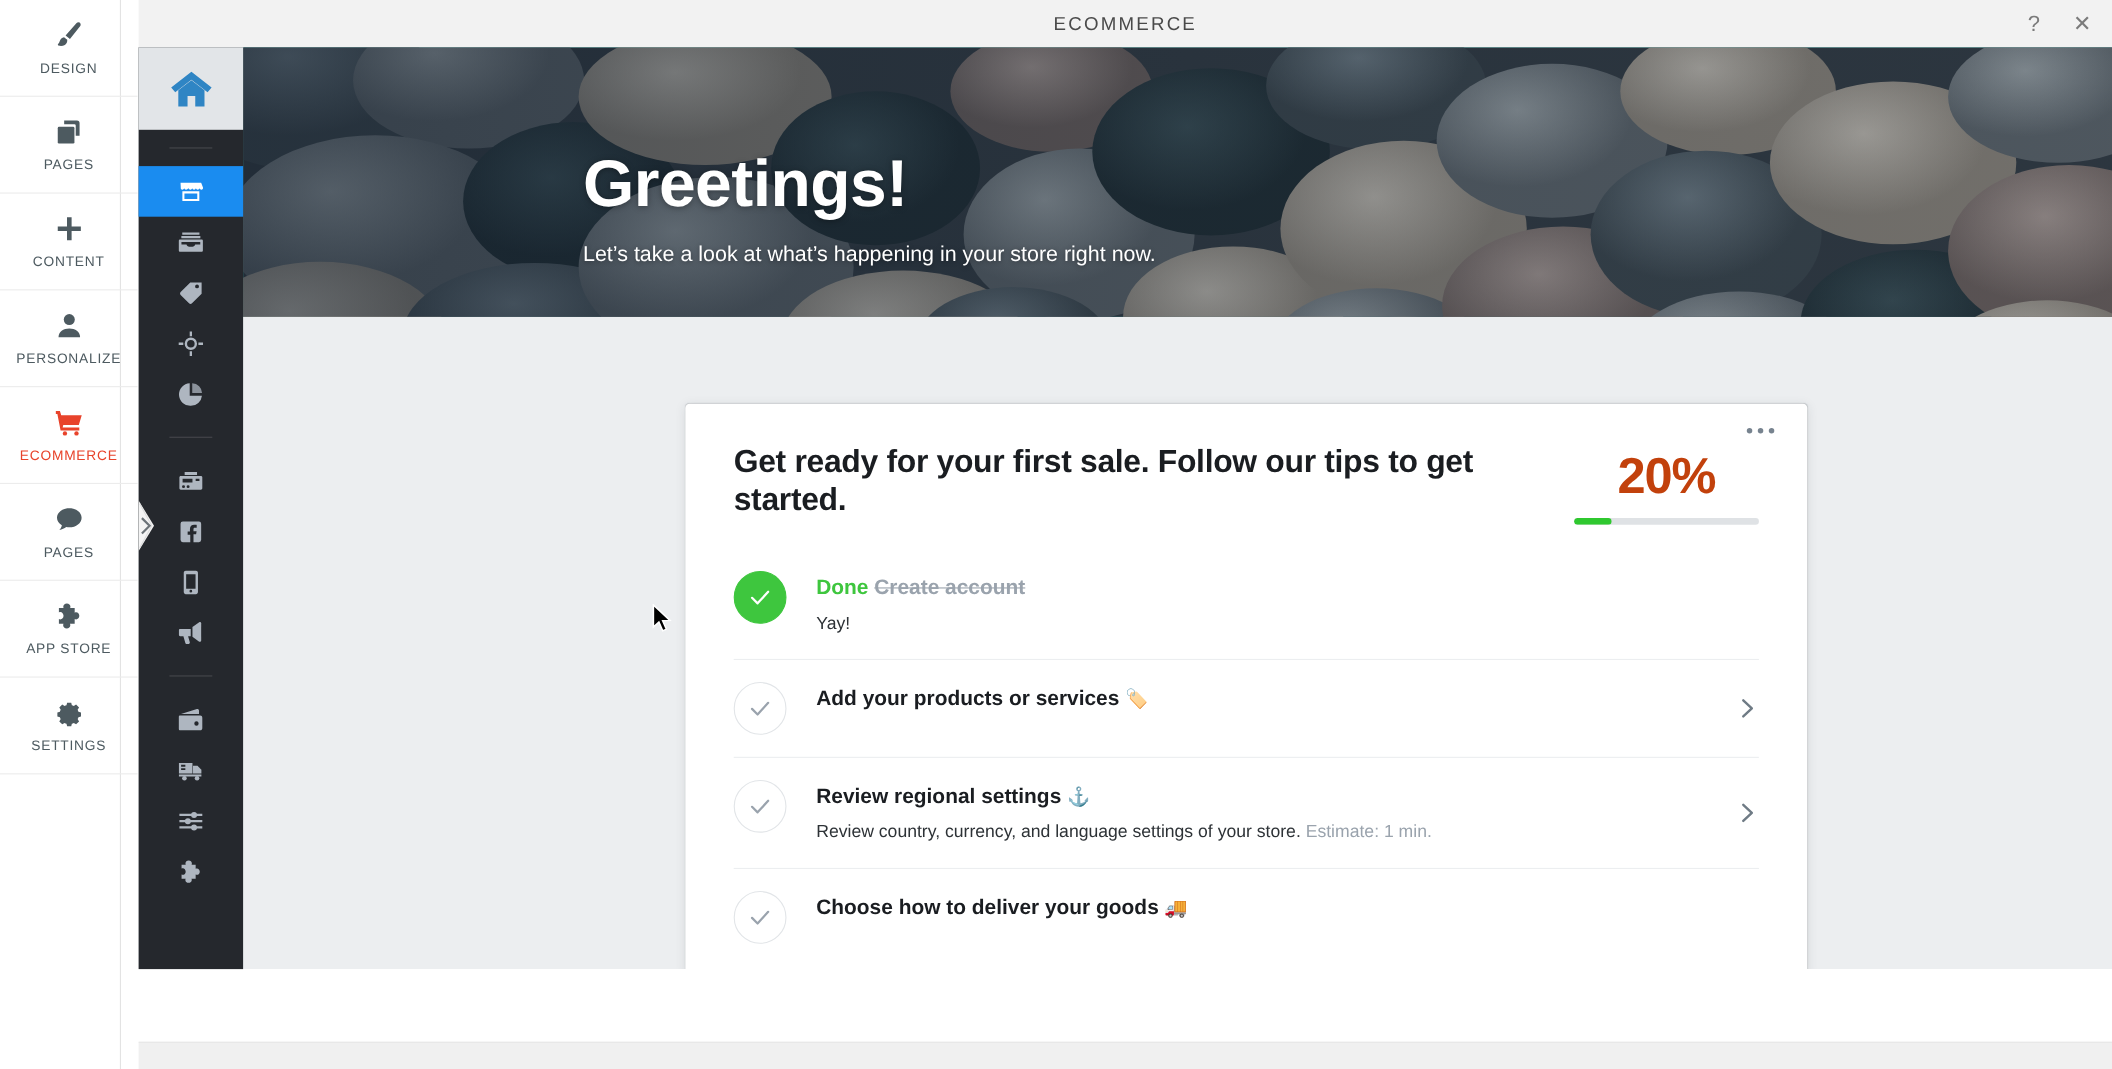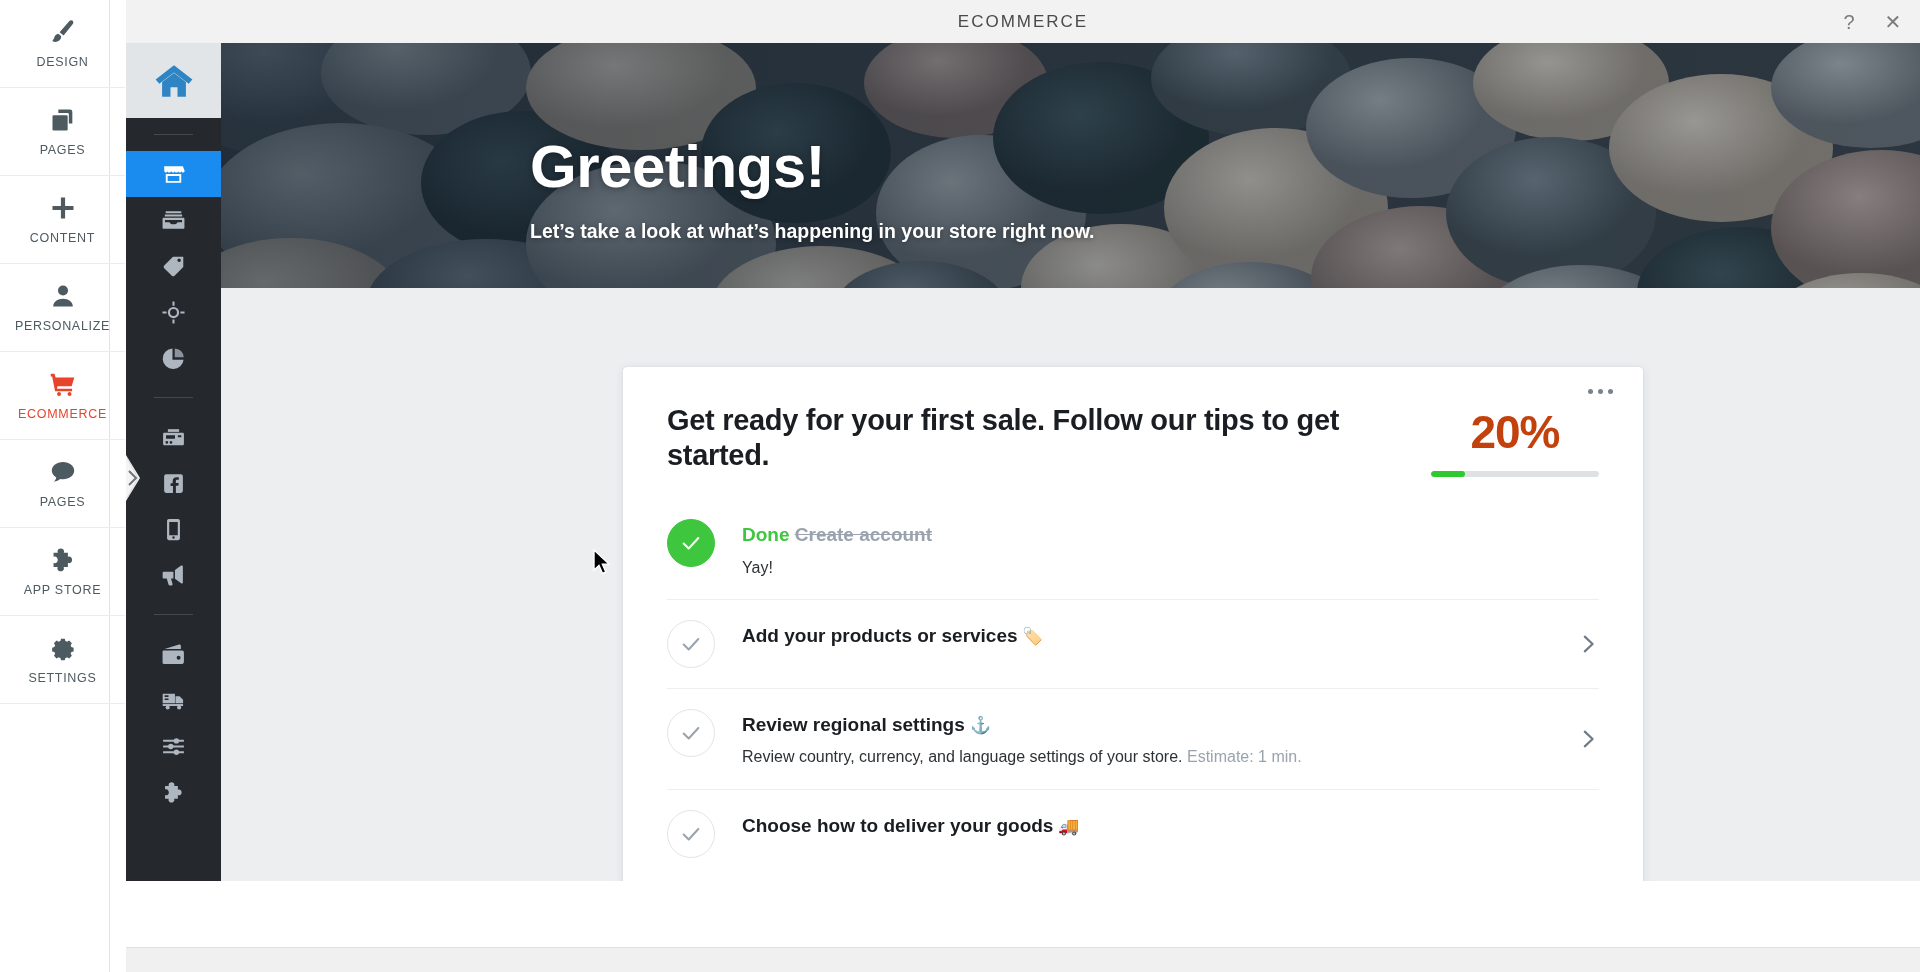--- a/index.html
+++ b/index.html
@@ -102,21 +102,21 @@
   #hero-text {
     position: absolute; left: 309px; top: 92px; z-index: 2;
   }
   #hero-title {
     font-size: 60px; font-weight: 700; color: #ffffff;
     letter-spacing: -0.5px; line-height: 1.05;
     text-shadow: 0 1px 6px rgba(0,0,0,.35);
   }
   #hero-sub {
     margin-top: 22px;
-    font-size: 19.5px; font-weight: 700; color: #ffffff;
+    font-size: 19.5px; font-weight: 400; color: #ffffff;
     text-shadow: 0 1px 5px rgba(0,0,0,.4);
   }
 
   
   #card {
     position: absolute; left: 402px; top: 324px;
     width: 1020px; min-height: 520px;
     background: #ffffff;
     border-radius: 4px;
     box-shadow: 0 2px 10px rgba(40,50,60,.10), 0 0 1px rgba(40,50,60,.2);

